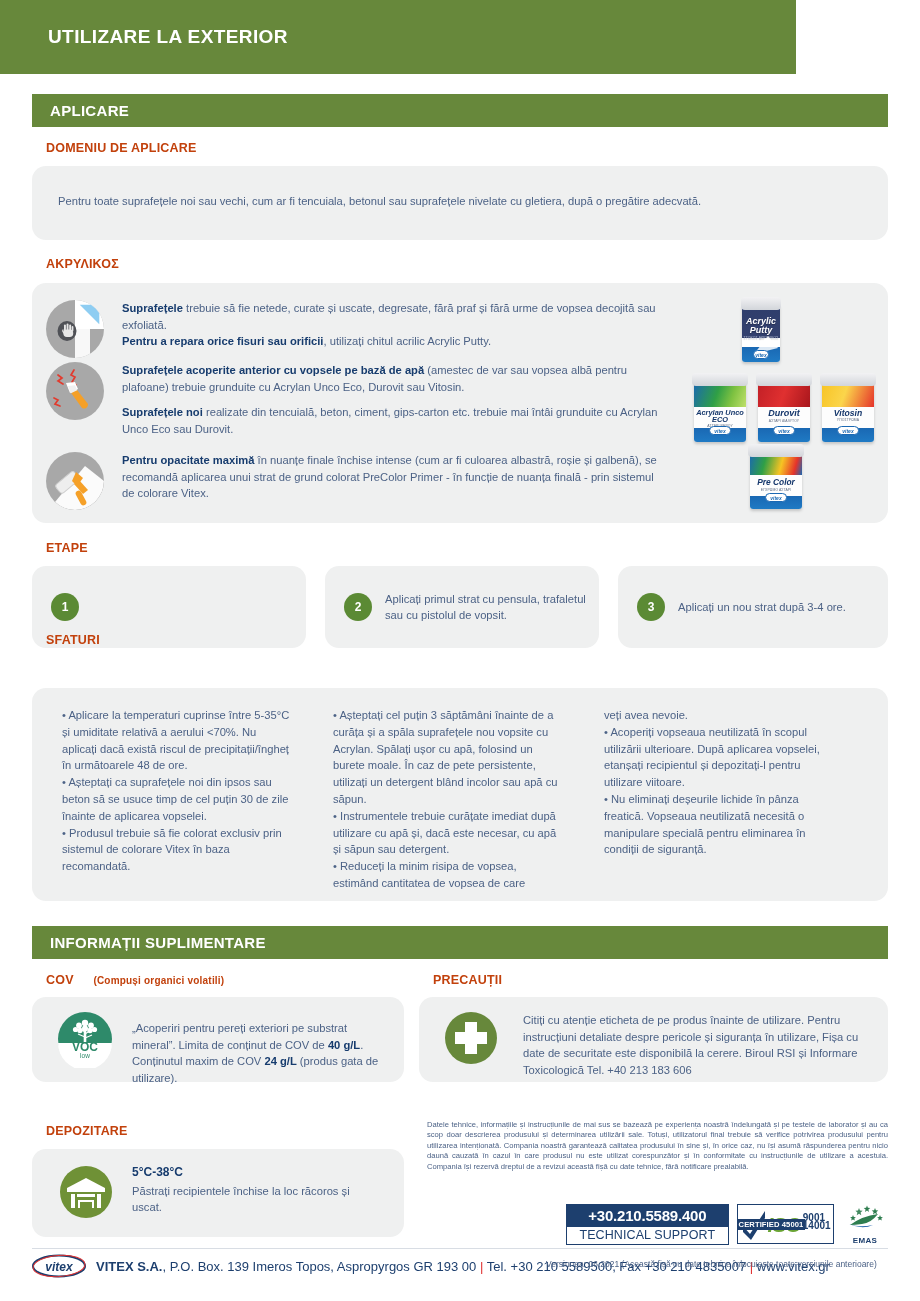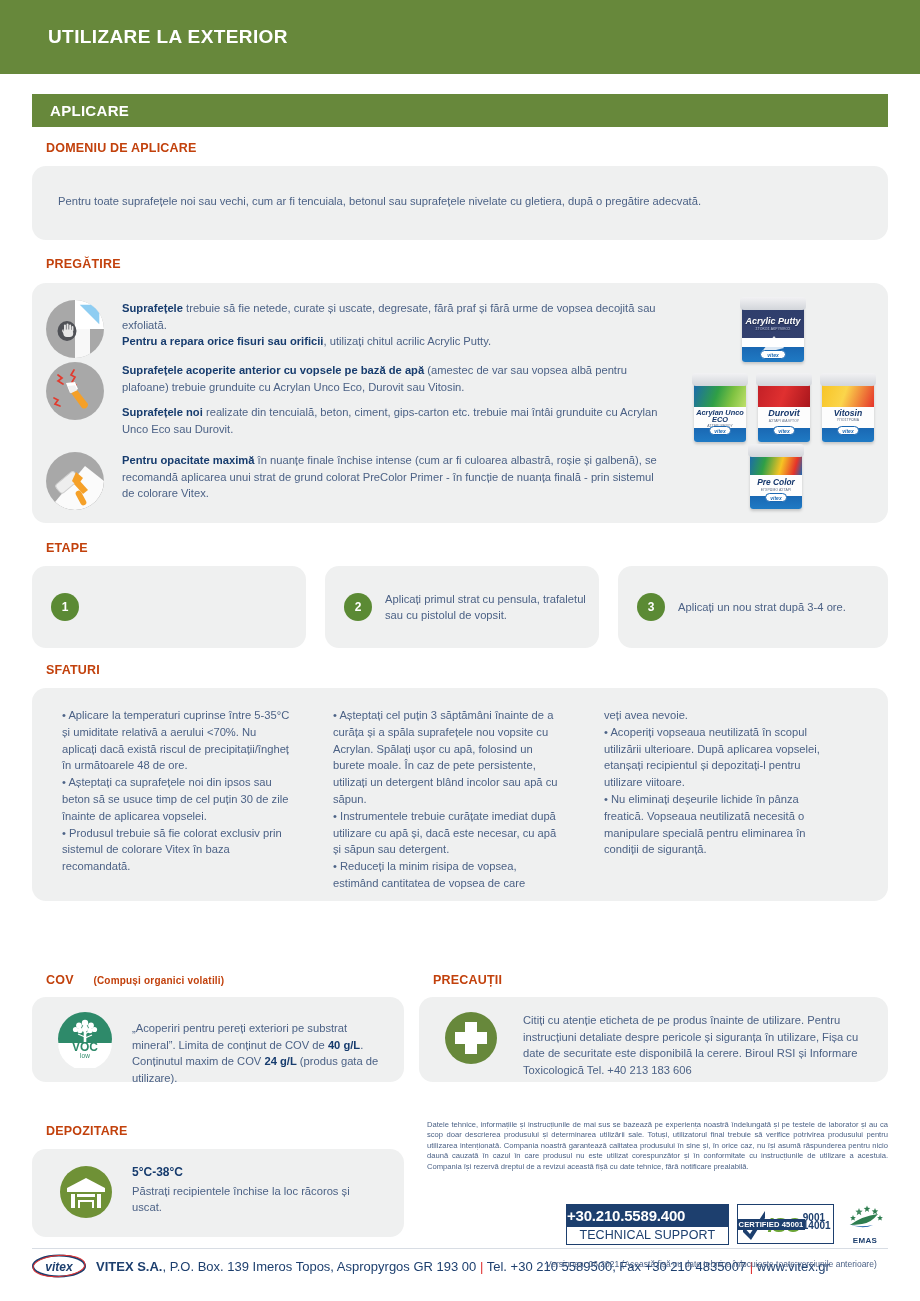--- a/index.html
+++ b/index.html
@@ -6,21 +6,21 @@
   html, body {
     width: 920px; height: 1301px;
     font-family: "Liberation Sans", sans-serif;
     background: #ffffff;
     overflow: hidden;
   }
   .page { position: relative; width: 920px; height: 1301px; background:#fff; }
 
   
   .title-bar {
-    position:absolute; left:0; top:0; width:920px; height:74px;
+    position:absolute; left:0; top:0; width:796px; height:74px;
     background:#67883b;
     display:flex; align-items:center;
   }
   .title-bar .t {
     color:#ffffff; font-size:19px; font-weight:bold; letter-spacing:.4px;
     padding-left:48px;
   }
 
   
   .band {
@@ -96,21 +96,21 @@
   #step-2 { left:325px; width:274px; }
   #step-3 { left:618px; width:270px; }
   .step-num {
     flex:0 0 28px; width:28px; height:28px; border-radius:50%;
     background:#5b8a34; color:#fff; font-size:12px; font-weight:bold;
     display:flex; align-items:center; justify-content:center; margin-left:19px;
   }
   .step-txt { margin-left:13px; color:#4c6286; font-size:11.2px; line-height:16.5px; }
 
   
-  #sfaturi-title { position:absolute; left:46px; top:663px;text-align:right; }
+  #sfaturi-title { position:absolute; left:46px; top:633px;text-align:right; }
   #sfaturi-box { position:absolute; left:32px; top:688px; width:856px; height:213px; }
   .tips-col { position:absolute; top:707px; color:#4c6286; font-size:11.2px; line-height:16.8px; }
   #tips-1 { left:62px; width:228px; }
   #tips-2 { left:333px; width:228px; }
   #tips-3 { left:604px; width:228px; }
 
   
   #info-band { position:absolute; left:32px; top:926px; width:856px; height:33px; }
   #cov-title { position:absolute; left:46px; top:973px; }
   #cov-title .small { font-weight:bold; font-size:10px;margin-left:16px; }
@@ -131,21 +131,21 @@
 
   #disclaimer {
     position:absolute; left:427px; top:1120px; width:461px;
     color:#4c6286; font-size:7.6px; line-height:10.4px; text-align:justify;
   }
 
   
   #badges { position:absolute; left:566px; top:1203px; width:322px; height:42px; display:flex; align-items:center; }
   .phone-badge { width:172px; border:1px solid #1d3f6e; }
   .phone-badge .p1 { background:#1d3f6e; color:#fff; font-size:15px; font-weight:bold;
-    text-align:left; padding:2px 0 3px; letter-spacing:-.2px; }
+    text-align:center; padding:2px 0 3px; letter-spacing:-.2px; }
   .phone-badge .p2 { background:#fff; color:#1d3f6e; font-size:12.5px;
     text-align:center; padding:1px 0 2px; letter-spacing:.1px; }
   .iso-badge { margin-left:8px; width:103px; height:40px; border:1px solid #1d3f6e;
     display:flex; align-items:center; background:#fff; }
   .iso-check { width:26px; height:30px; margin-left:3px; position:relative; }
   .iso-word { color:#6aa434; font-size:21px; font-weight:bold; font-style:italic;
     letter-spacing:-1px; line-height:21px; }
   .iso-nums { font-size:10px; color:#1d3f6e; font-weight:bold; line-height:8.8px; }
   .iso-cert { background:#1d3f6e; color:#fff; font-size:7.6px; font-weight:bold;
     text-align:center; letter-spacing:.1px; padding:1px 2px; white-space:nowrap; }
@@ -170,21 +170,21 @@
   </div>
 
   <div class="band" id="aplicare-band">
     <span>APLICARE</span>
   </div>
 
   <div class="sec-title" id="domeniu-title">DOMENIU DE APLICARE</div>
   <div class="grey-box" id="domeniu-box"></div>
   <div class="body-txt" id="domeniu-text">Pentru toate suprafețele noi sau vechi, cum ar fi tencuiala, betonul sau suprafețele nivelate cu gletiera, după o pregătire adecvată.</div>
 
-  <div class="sec-title" id="pregatire-title">PREGĂTIRE</div>
+  <div class="sec-title" id="pregatire-title">ΑΚΡΥΛΙΚΟΣ</div>
   <div class="grey-box" id="pregatire-box"></div>
 
   <div class="prep-row" id="prep-2">
     <div class="prep-icon">
       <div class="circ">
         <svg width="58" height="58" viewBox="0 0 58 58">
           <g stroke="#e23b2e" stroke-width="1.7" fill="none" stroke-linecap="round">
             <path d="M12 13 l4 3 l-4 3 l5 3"></path>
             <path d="M28 8 l-3 5 l4 2 l-3 5 l4 3"></path>
             <path d="M8 36 l4 2 l-3 4 l5 2"></path>
@@ -240,21 +240,21 @@
         </svg>
       </div>
     </div>
     <div class="prep-text body-txt">
       <span class="bold-blue">Pentru opacitate maximă</span><span> în nuanțe finale închise intense (cum ar fi culoarea albastră, roșie și galbenă), se recomandă aplicarea unui strat de grund colorat PreColor Primer - în funcție de nuanța finală - prin sistemul de colorare Vitex.</span>
     </div>
   </div>
 
   <div id="cans">
 
-    <div class="can" style="left:48px; top:8px; width:62px; height:58px;">
+    <div class="can" style="left:48px; top:8px; width:38px; height:58px;">
       <div class="body" style="background:#ffffff;">
         <div class="top" style="height:58%; background:linear-gradient(180deg,#2e3e6c 0%,#33406e 100%);"></div>
         <div style="position:absolute;left:0;top:58%;width:100%;height:16%;background:#fff;"></div>
         <div class="bottom" style="height:26%;"></div>
         <div class="label" style="top:22%; font-size:9px; color:#fff; text-shadow:0 1px 1px rgba(0,0,0,.3);">
           <span>Acrylic Putty</span>
           <span class="sub" style="color:#c3cbe0;">ΣΤΟΚΟΣ ΑΚΡΥΛΙΚΟΣ</span>
         </div>
         <svg style="position:absolute;left:26%;top:52%;" width="28" height="22" viewBox="0 0 28 22">
             <path d="M2 20 L16 2 L26 14 Z" fill="#ffffff" opacity=".85"></path>
@@ -336,20 +336,23 @@
   <div class="tips-col" id="tips-1" style="white-space: pre-line;">• Aplicare la temperaturi cuprinse între 5-35°C și umiditate relativă a aerului &lt;70%. Nu aplicați dacă există riscul de precipitații/îngheț în următoarele 48 de ore.
 • Așteptați ca suprafețele noi din ipsos sau beton să se usuce timp de cel puțin 30 de zile înainte de aplicarea vopselei.
 • Produsul trebuie să fie colorat exclusiv prin sistemul de colorare Vitex în baza recomandată.</div>
   <div class="tips-col" id="tips-2" style="white-space: pre-line;">• Așteptați cel puțin 3 săptămâni înainte de a curăța și a spăla suprafețele nou vopsite cu Acrylan. Spălați ușor cu apă, folosind un burete moale. În caz de pete persistente, utilizați un detergent blând incolor sau apă cu săpun.
 • Instrumentele trebuie curățate imediat după utilizare cu apă și, dacă este necesar, cu apă și săpun sau detergent.
 • Reduceți la minim risipa de vopsea, estimând cantitatea de vopsea de care</div>
   <div class="tips-col" id="tips-3" style="white-space: pre-line;">veți avea nevoie.
 • Acoperiți vopseaua neutilizată în scopul utilizării ulterioare. După aplicarea vopselei, etanșați recipientul și depozitați-l pentru utilizare viitoare.
 • Nu eliminați deșeurile lichide în pânza freatică. Vopseaua neutilizată necesită o manipulare specială pentru eliminarea în condiții de siguranță.</div>
 
+  <div class="band" id="info-band">
+    <span>INFORMAȚII SUPLIMENTARE</span>
+  </div>
 
   <div class="sec-title" id="cov-title">
     <span>COV</span>
     <span class="small">(Compuși organici volatili)</span>
   </div>
   <div class="grey-box" id="cov-box"></div>
   <div id="cov-icon">
     <svg width="58" height="58" viewBox="0 0 58 58">
       <circle cx="29" cy="29" r="27" fill="#2e8a6a"></circle>
       <path d="M2 33 a27 27 0 0 0 54 0 z" fill="#ffffff"></path>

